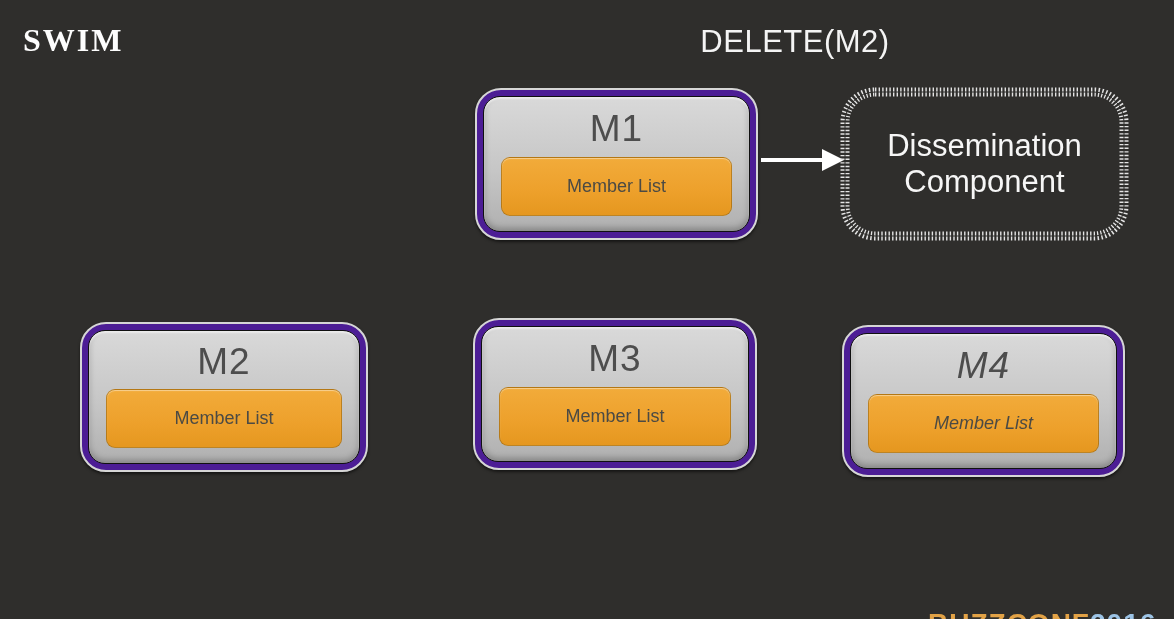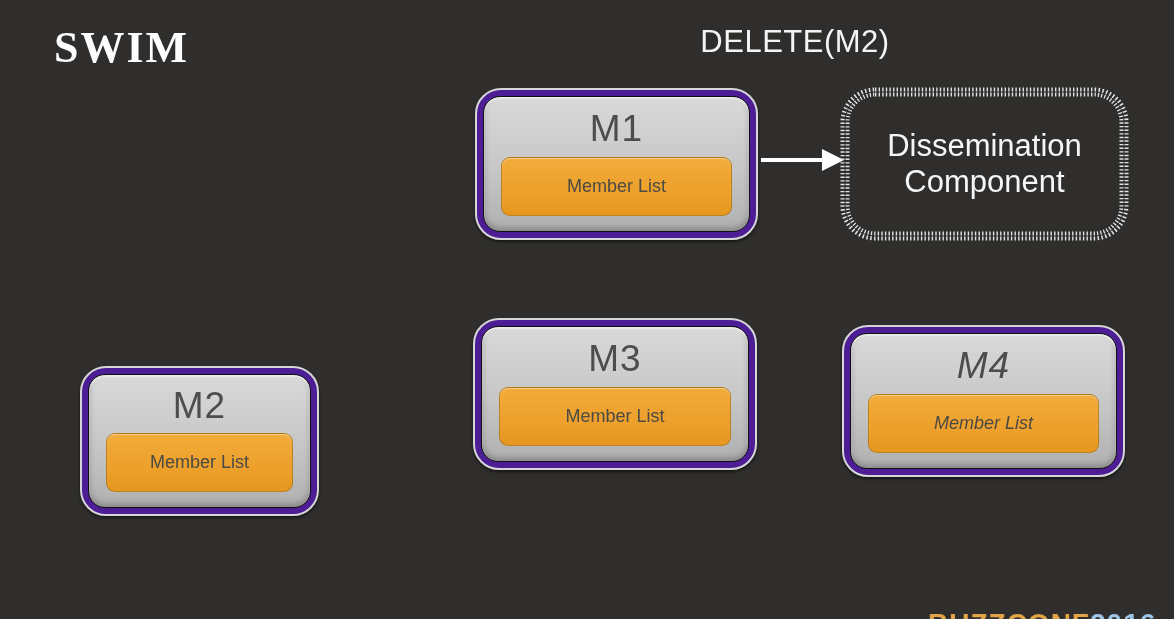--- a/index.html
+++ b/index.html
@@ -5,23 +5,23 @@
   html,body{margin:0;padding:0;background:#1c1c1c;}
   #slide{
     position:relative;
     width:1174px;height:619px;
     background:#2f2e2c;
     overflow:hidden;
     font-family:"Liberation Sans",sans-serif;
   }
   
   .slide-title{
-    position:absolute;left:54px;top:22px;
+    position:absolute;left:23px;top:22px;
     font-family:"Liberation Serif",serif;
-    font-weight:bold;font-size:44px;letter-spacing:2px;
+    font-weight:bold;font-size:32px;letter-spacing:2px;
     color:#fdfdfd;
   }
   
   .delete-label{
     position:absolute;left:640px;top:24px;width:310px;
     text-align:center;
     font-size:31px;color:#f4f4f4;letter-spacing:0.5px;
   }
   
   .node{
@@ -109,21 +109,21 @@
   </svg>
 
   <div class="dissemination">
     <svg class="hatch" width="293" height="158" viewBox="0 0 293 158">
       <rect x="7" y="7" width="279" height="144" rx="30" ry="30" fill="none" stroke="#e4e4e4" stroke-width="9" stroke-dasharray="1.4,2.2"></rect>
       <rect x="7" y="7" width="279" height="144" rx="30" ry="30" fill="none" stroke="#2f2e2c" stroke-width="1"></rect>
     </svg>
     <div class="dissemination-label">Dissemination Component</div>
   </div>
 
-  <div class="node" style="left:80px;top:322px;width:239px;height:150px;margin-top:44px;">
+  <div class="node" style="left:80px;top:322px;width:288px;height:150px;">
     <div class="node-inner">
       <div class="node-label">M2</div>
       <div class="member-list">
         <span>Member List</span>
       </div>
     </div>
   </div>
 
   <div class="node" style="left:473px;top:318px;width:284px;height:152px;">
     <div class="node-inner">

